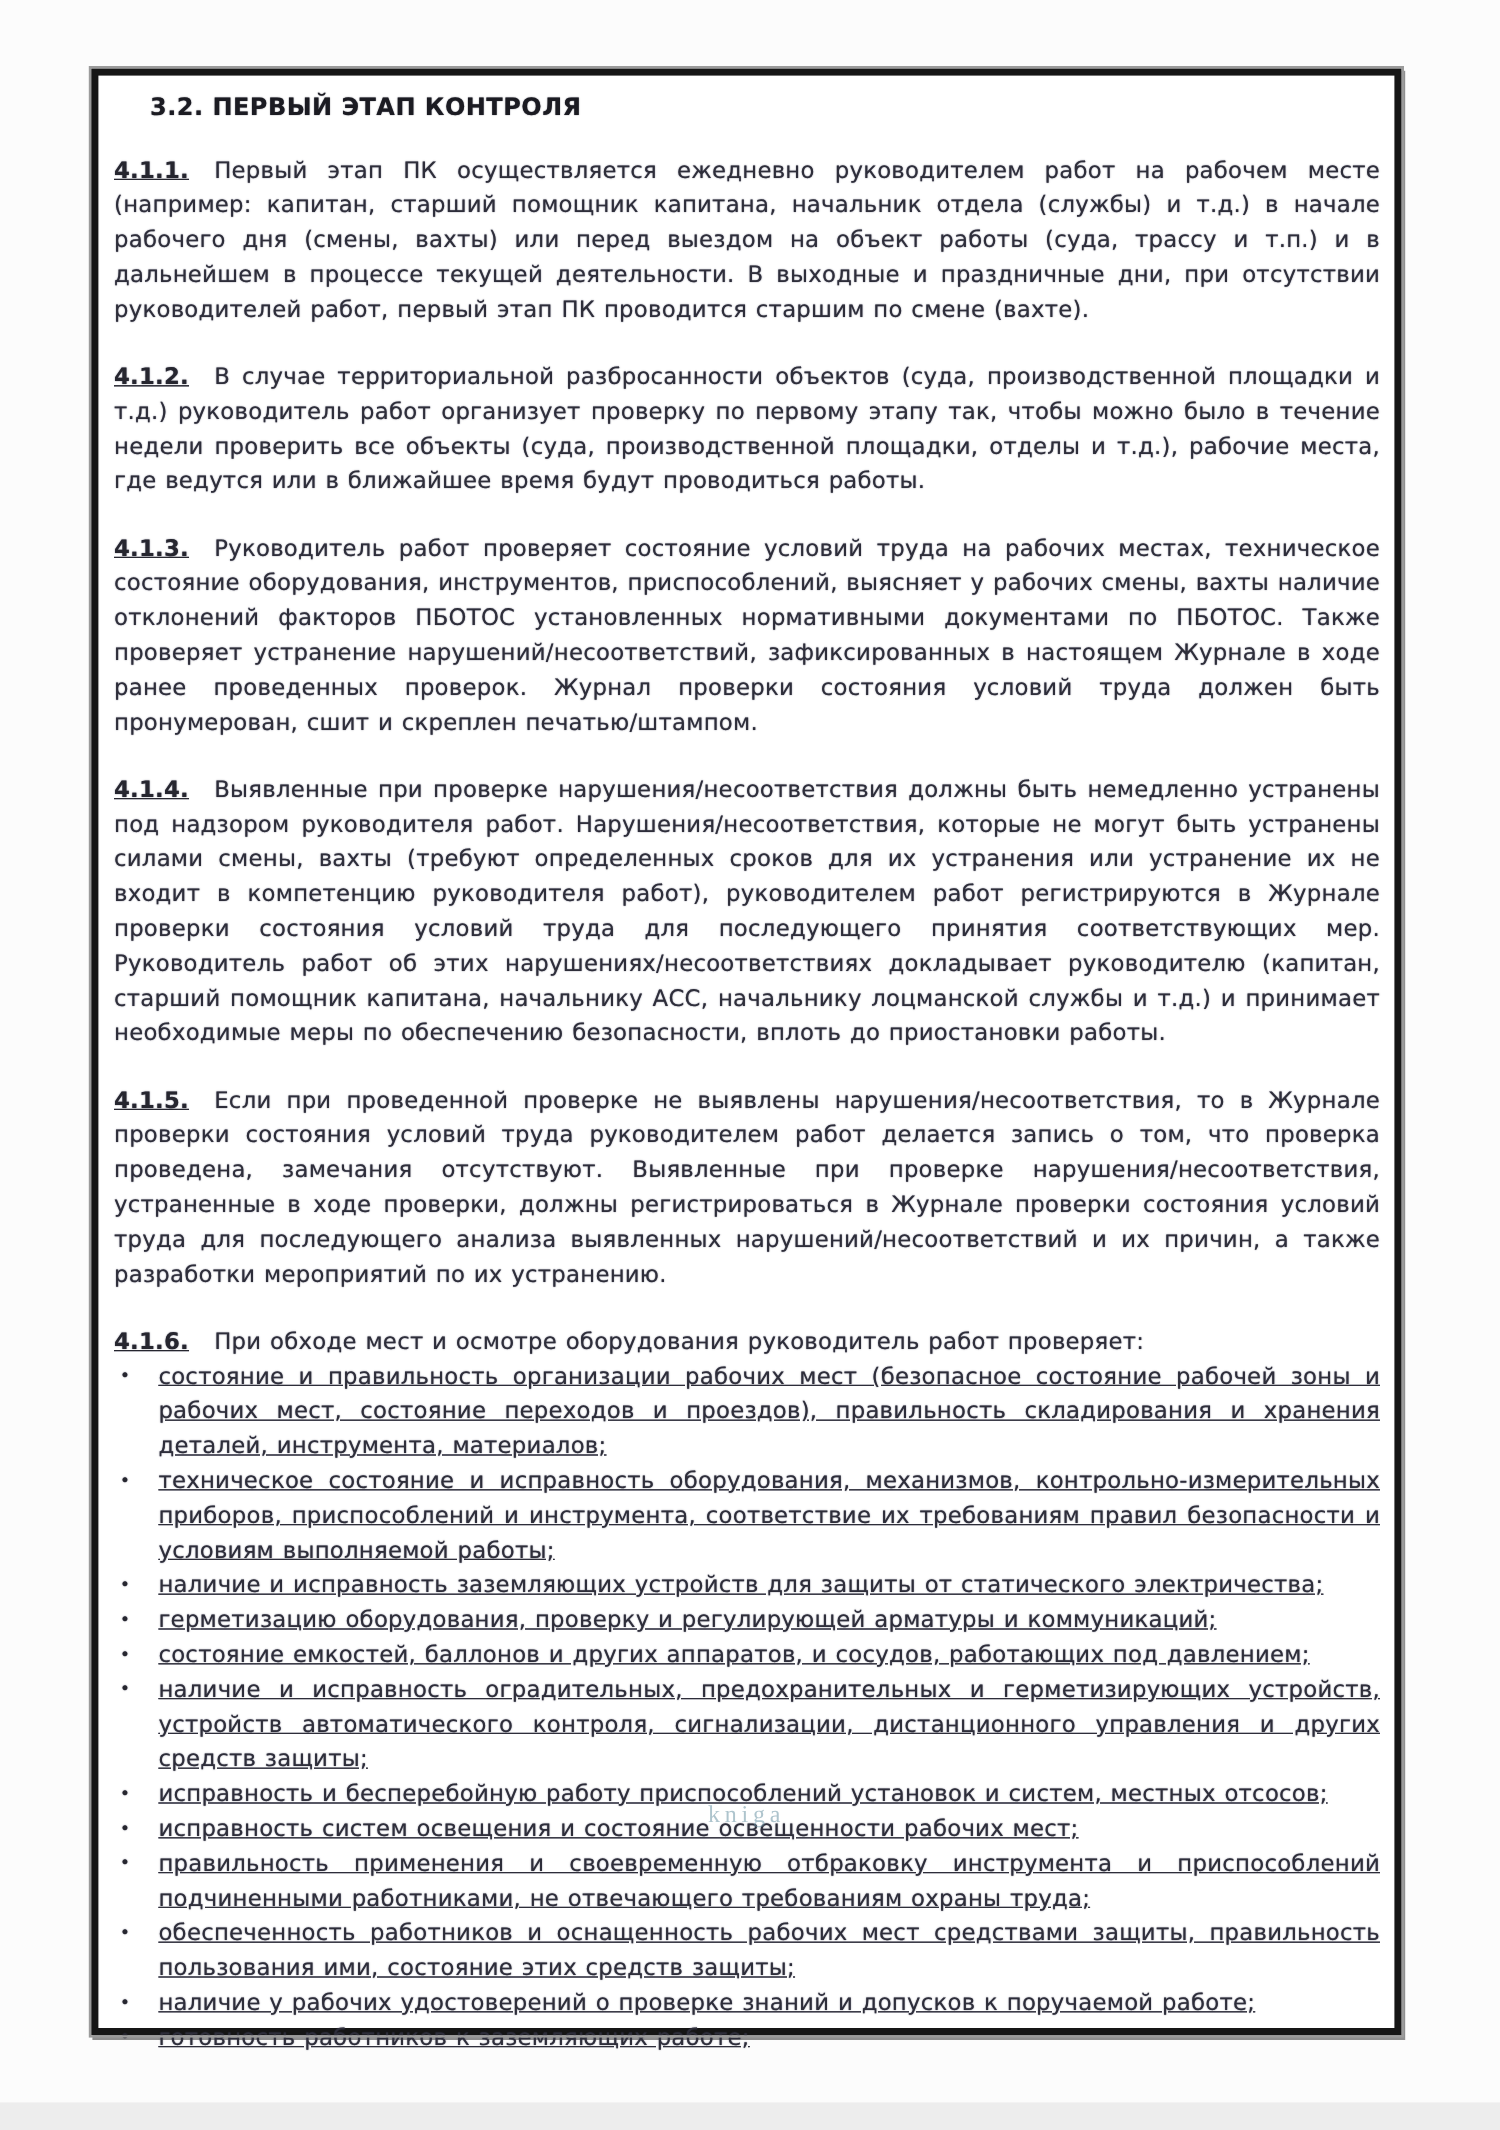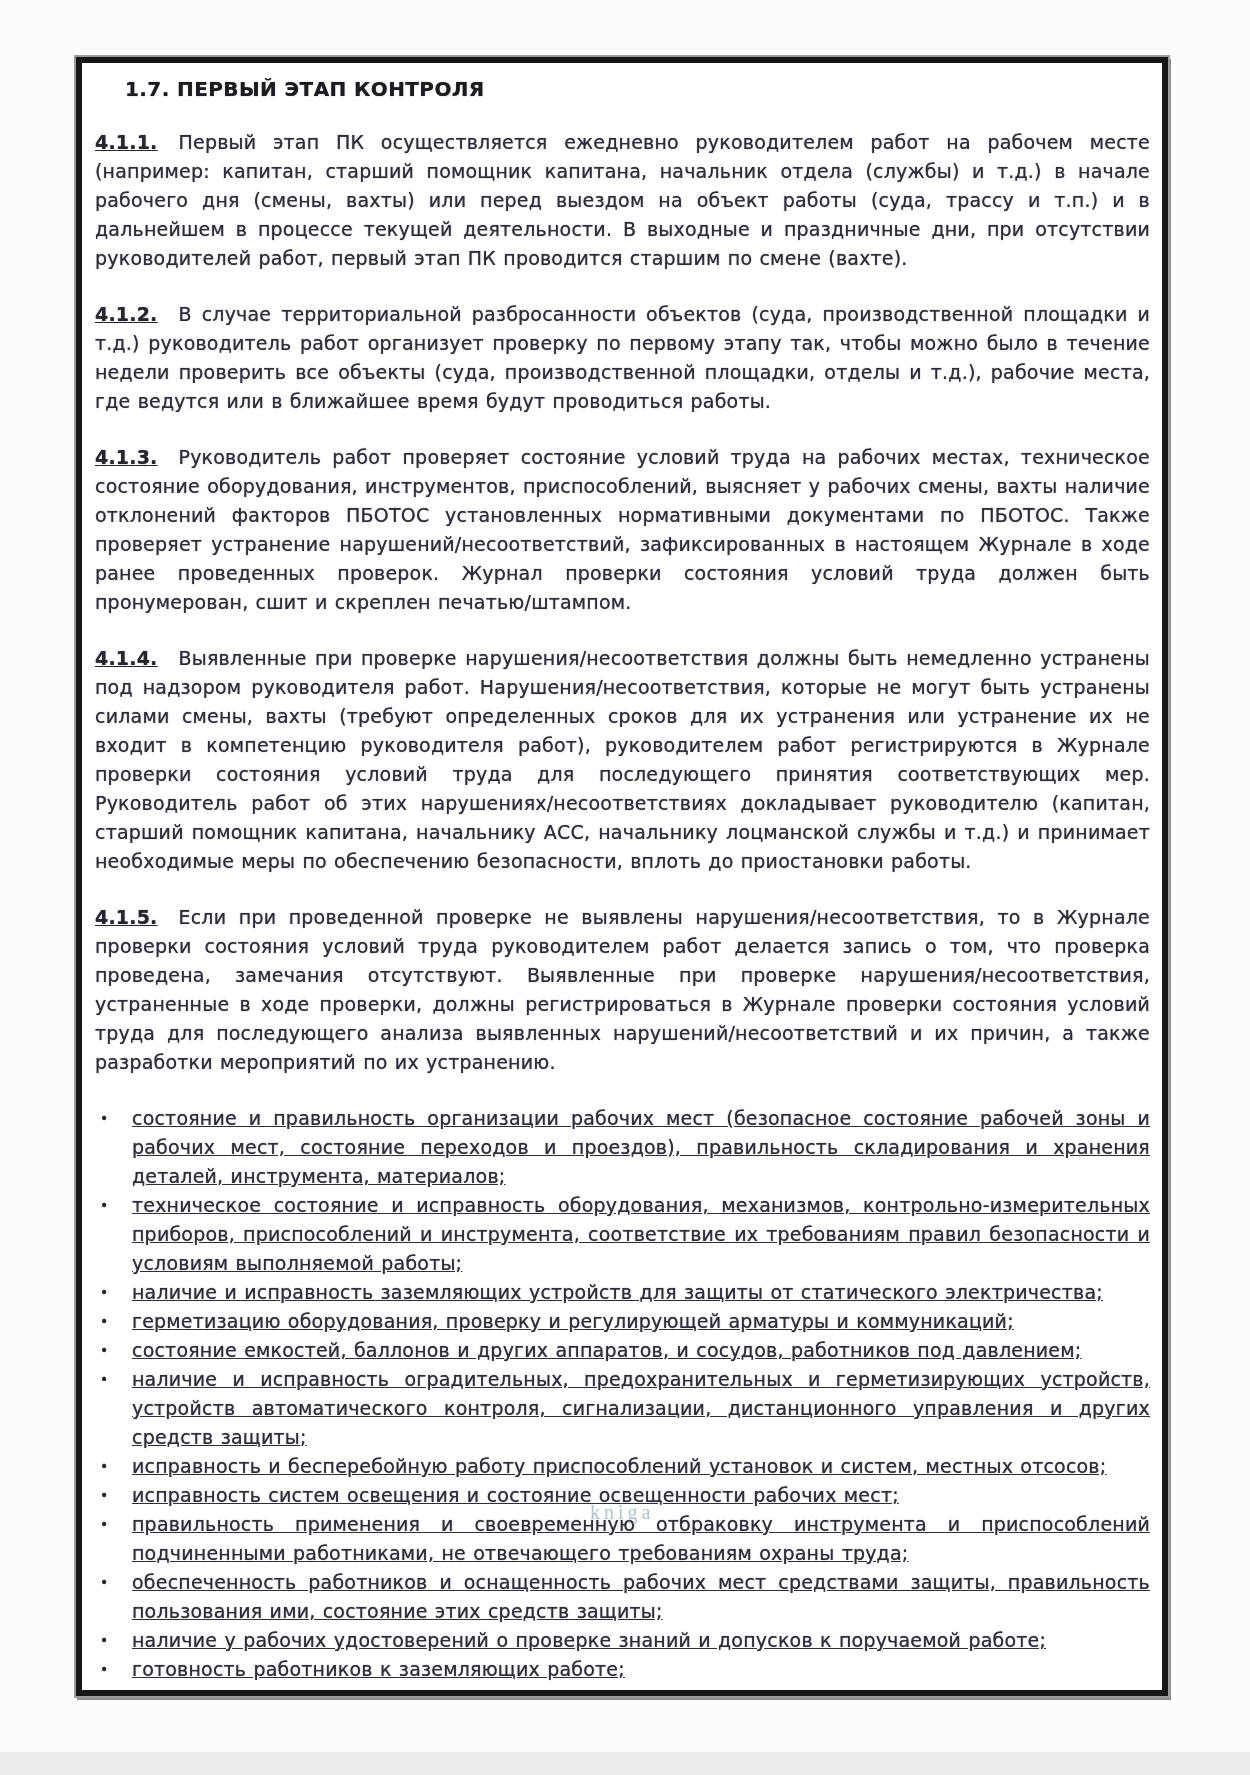--- a/index.html
+++ b/index.html
@@ -102,53 +102,54 @@
     top: 1752px;
     width: 1250px;
     height: 23px;
     background: #ededed;
   }
 </style>
 </head>
 <body>
 
 <div class="page">
-  <h1 class="title">1.7. ПЕРВЫЙ ЭТАП КОНТРОЛЯ</h1>
+  <h1 class="title">3.2. ПЕРВЫЙ ЭТАП КОНТРОЛЯ</h1>
 
   <div class="para"><span class="pnum">4.1.1.</span><span class="ptext">Первый этап ПК осуществляется ежедневно руководителем работ на рабочем месте (например: капитан, старший помощник капитана, начальник отдела (службы) и т.д.) в начале рабочего дня (смены, вахты) или перед выездом на объект работы (суда, трассу и т.п.) и в дальнейшем в процессе текущей деятельности. В выходные и праздничные дни, при отсутствии руководителей работ, первый этап ПК проводится старшим по смене (вахте).</span></div>
 
   <div class="para"><span class="pnum">4.1.2.</span><span class="ptext">В случае территориальной разбросанности объектов (суда, производственной площадки и т.д.) руководитель работ организует проверку по первому этапу так, чтобы можно было в течение недели проверить все объекты (суда, производственной площадки, отделы и т.д.), рабочие места, где ведутся или в ближайшее время будут проводиться работы.</span></div>
 
   <div class="para"><span class="pnum">4.1.3.</span><span class="ptext">Руководитель работ проверяет состояние условий труда на рабочих местах, техническое состояние оборудования, инструментов, приспособлений, выясняет у рабочих смены, вахты наличие отклонений факторов ПБОТОС установленных нормативными документами по ПБОТОС. Также проверяет устранение нарушений/несоответствий, зафиксированных в настоящем Журнале в ходе ранее проведенных проверок. Журнал проверки состояния условий труда должен быть пронумерован, сшит и скреплен печатью/штампом.</span></div>
 
   <div class="para"><span class="pnum">4.1.4.</span><span class="ptext">Выявленные при проверке нарушения/несоответствия должны быть немедленно устранены под надзором руководителя работ. Нарушения/несоответствия, которые не могут быть устранены силами смены, вахты (требуют определенных сроков для их устранения или устранение их не входит в компетенцию руководителя работ), руководителем работ регистрируются в Журнале проверки состояния условий труда для последующего принятия соответствующих мер. Руководитель работ об этих нарушениях/несоответствиях докладывает руководителю (капитан, старший помощник капитана, начальнику АСС, начальнику лоцманской службы и т.д.) и принимает необходимые меры по обеспечению безопасности, вплоть до приостановки работы.</span></div>
 
   <div class="para"><span class="pnum">4.1.5.</span><span class="ptext">Если при проведенной проверке не выявлены нарушения/несоответствия, то в Журнале проверки состояния условий труда руководителем работ делается запись о том, что проверка проведена, замечания отсутствуют. Выявленные при проверке нарушения/несоответствия, устраненные в ходе проверки, должны регистрироваться в Журнале проверки состояния условий труда для последующего анализа выявленных нарушений/несоответствий и их причин, а также разработки мероприятий по их устранению.</span></div>
 
+  <div class="para p616"><span class="pnum">4.1.6.</span><span class="ptext">При обходе мест и осмотре оборудования руководитель работ проверяет:</span></div>
 
   <ul class="bullets">
     <li class="bullet-item">
         <span class="dot">•</span>
         <span class="btext">состояние и правильность организации рабочих мест (безопасное состояние рабочей зоны и рабочих мест, состояние переходов и проездов), правильность складирования и хранения деталей, инструмента, материалов;</span>
       </li>
     <li class="bullet-item">
         <span class="dot">•</span>
         <span class="btext">техническое состояние и исправность оборудования, механизмов, контрольно-измерительных приборов, приспособлений и инструмента, соответствие их требованиям правил безопасности и условиям выполняемой работы;</span>
       </li>
     <li class="bullet-item">
         <span class="dot">•</span>
         <span class="btext">наличие и исправность заземляющих устройств для защиты от статического электричества;</span>
       </li>
     <li class="bullet-item">
         <span class="dot">•</span>
         <span class="btext">герметизацию оборудования, проверку и регулирующей арматуры и коммуникаций;</span>
       </li>
     <li class="bullet-item">
         <span class="dot">•</span>
-        <span class="btext">состояние емкостей, баллонов и других аппаратов, и сосудов, работников под давлением;</span>
+        <span class="btext">состояние емкостей, баллонов и других аппаратов, и сосудов, работающих под давлением;</span>
       </li>
     <li class="bullet-item">
         <span class="dot">•</span>
         <span class="btext">наличие и исправность оградительных, предохранительных и герметизирующих устройств, устройств автоматического контроля, сигнализации, дистанционного управления и других средств защиты;</span>
       </li>
     <li class="bullet-item">
         <span class="dot">•</span>
         <span class="btext">исправность и бесперебойную работу приспособлений установок и систем, местных отсосов;</span>
       </li>
     <li class="bullet-item">

